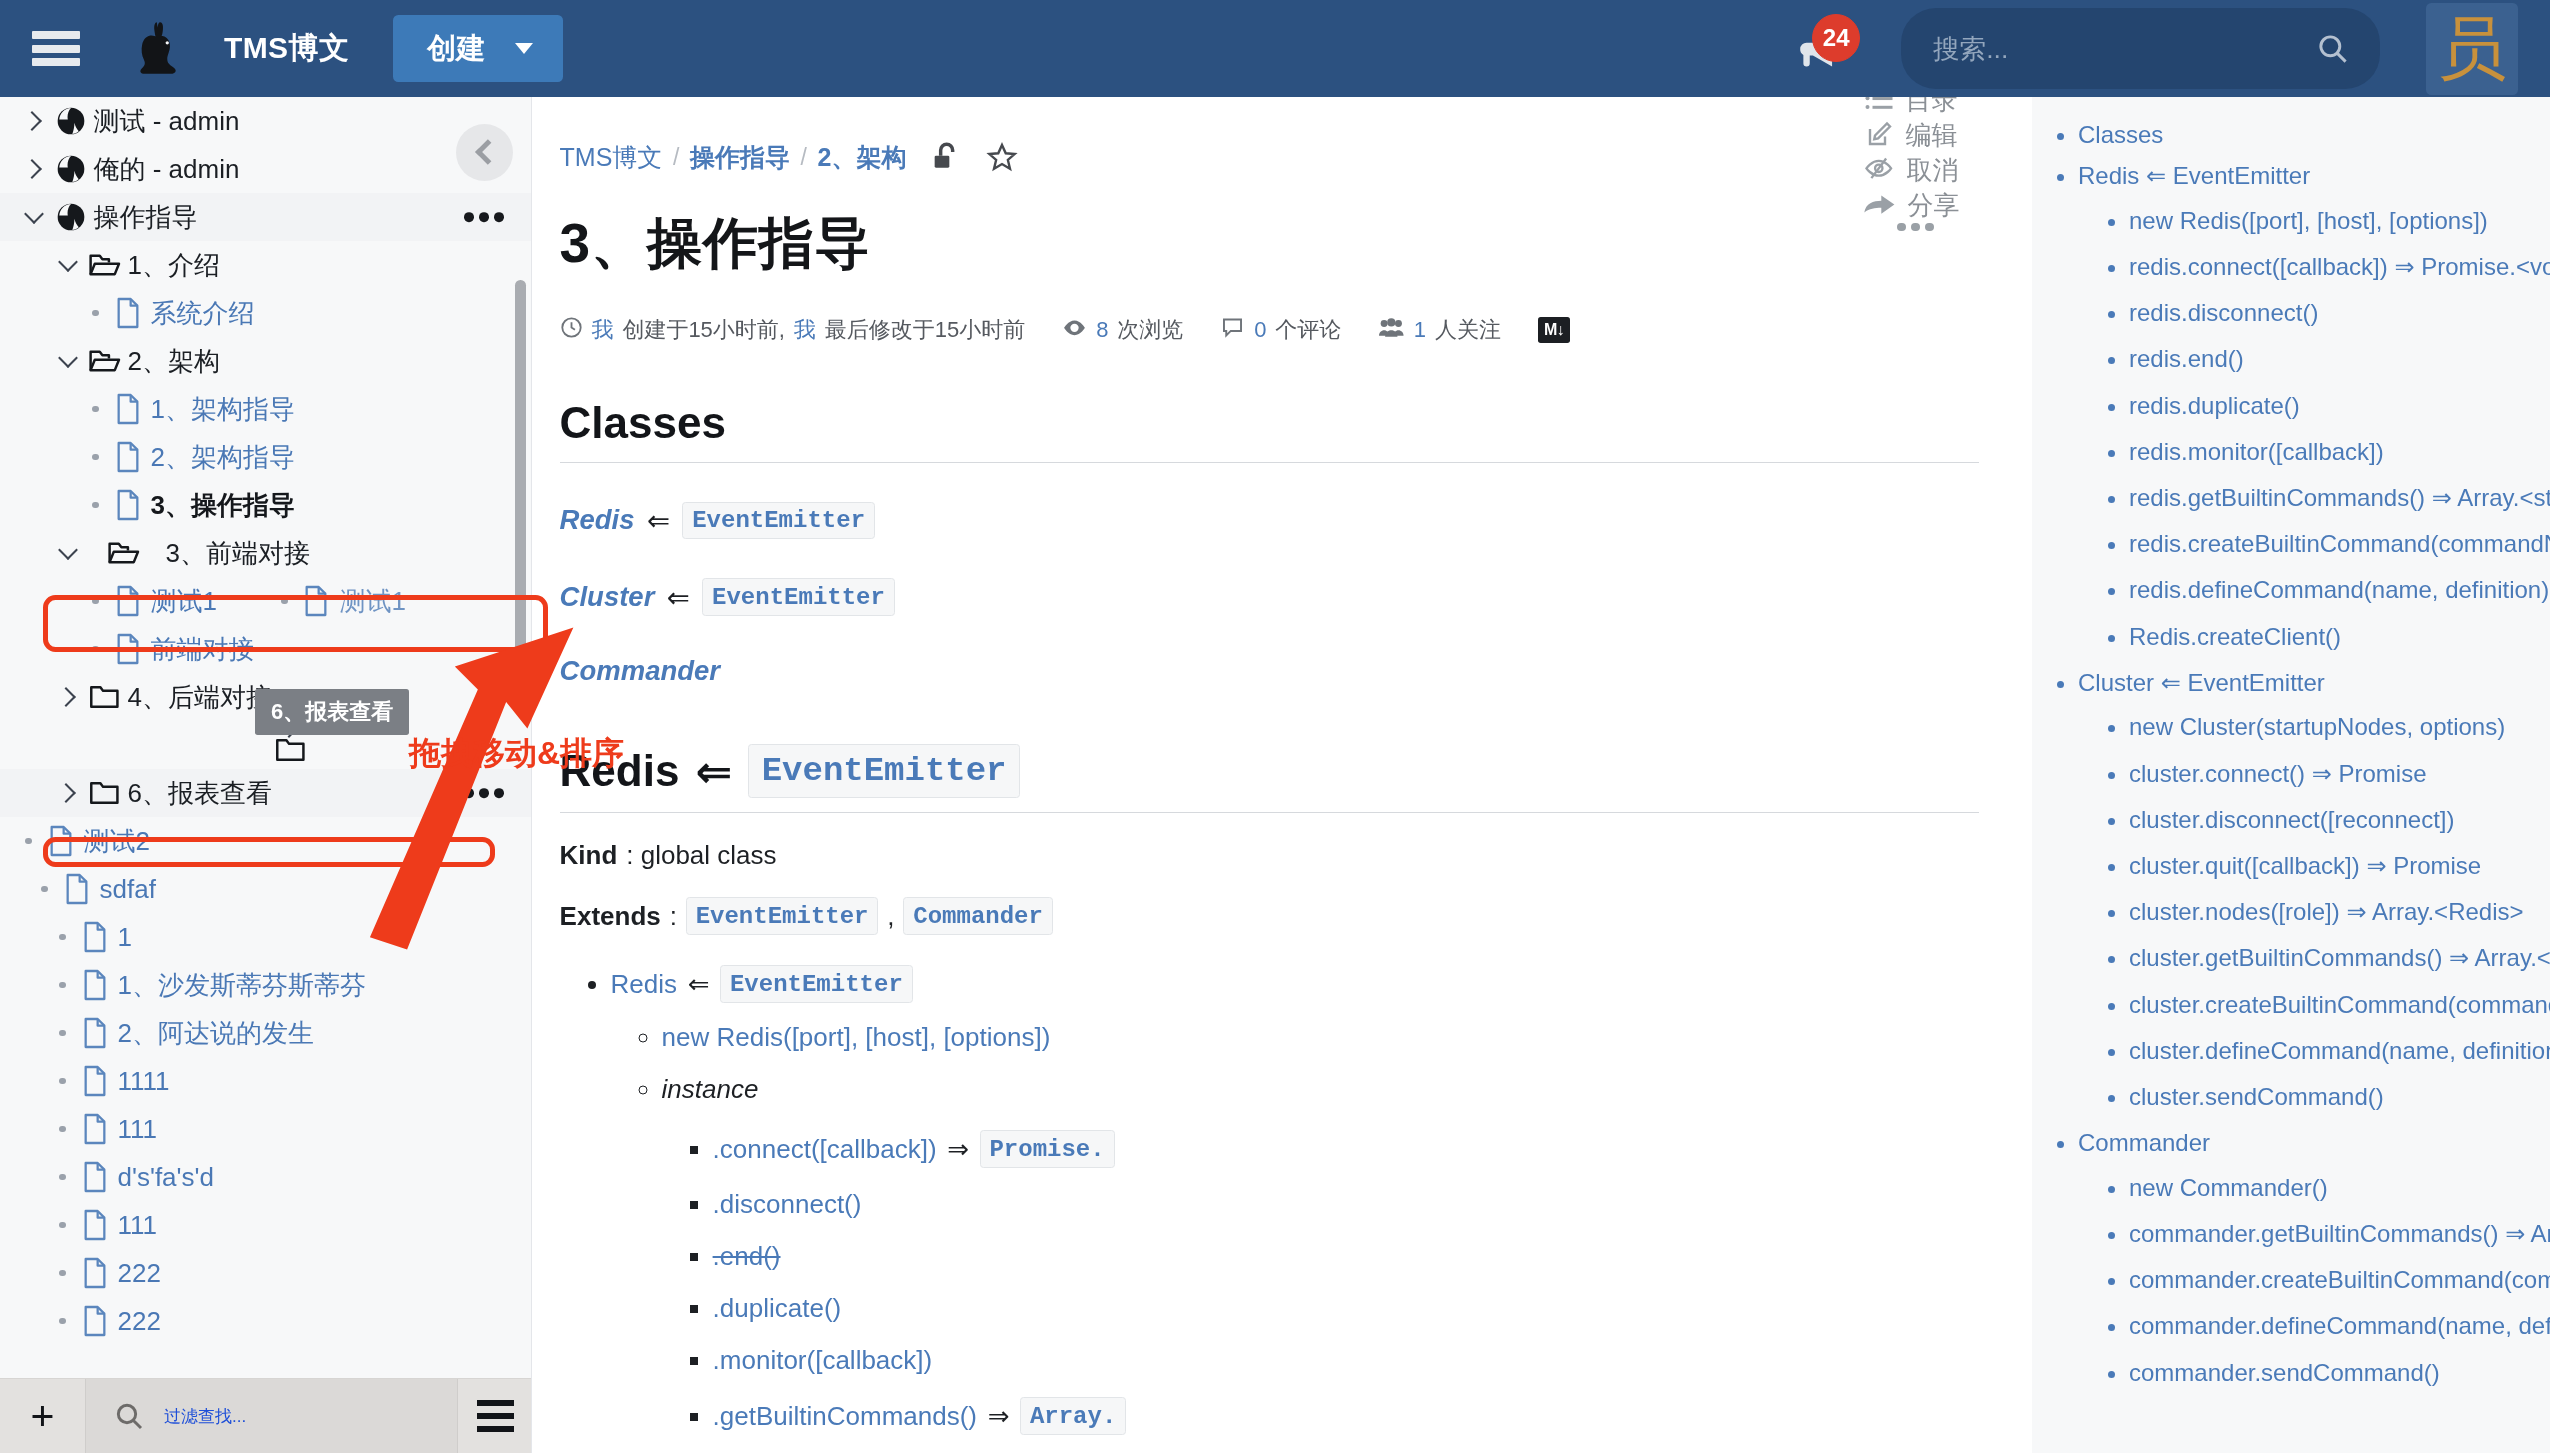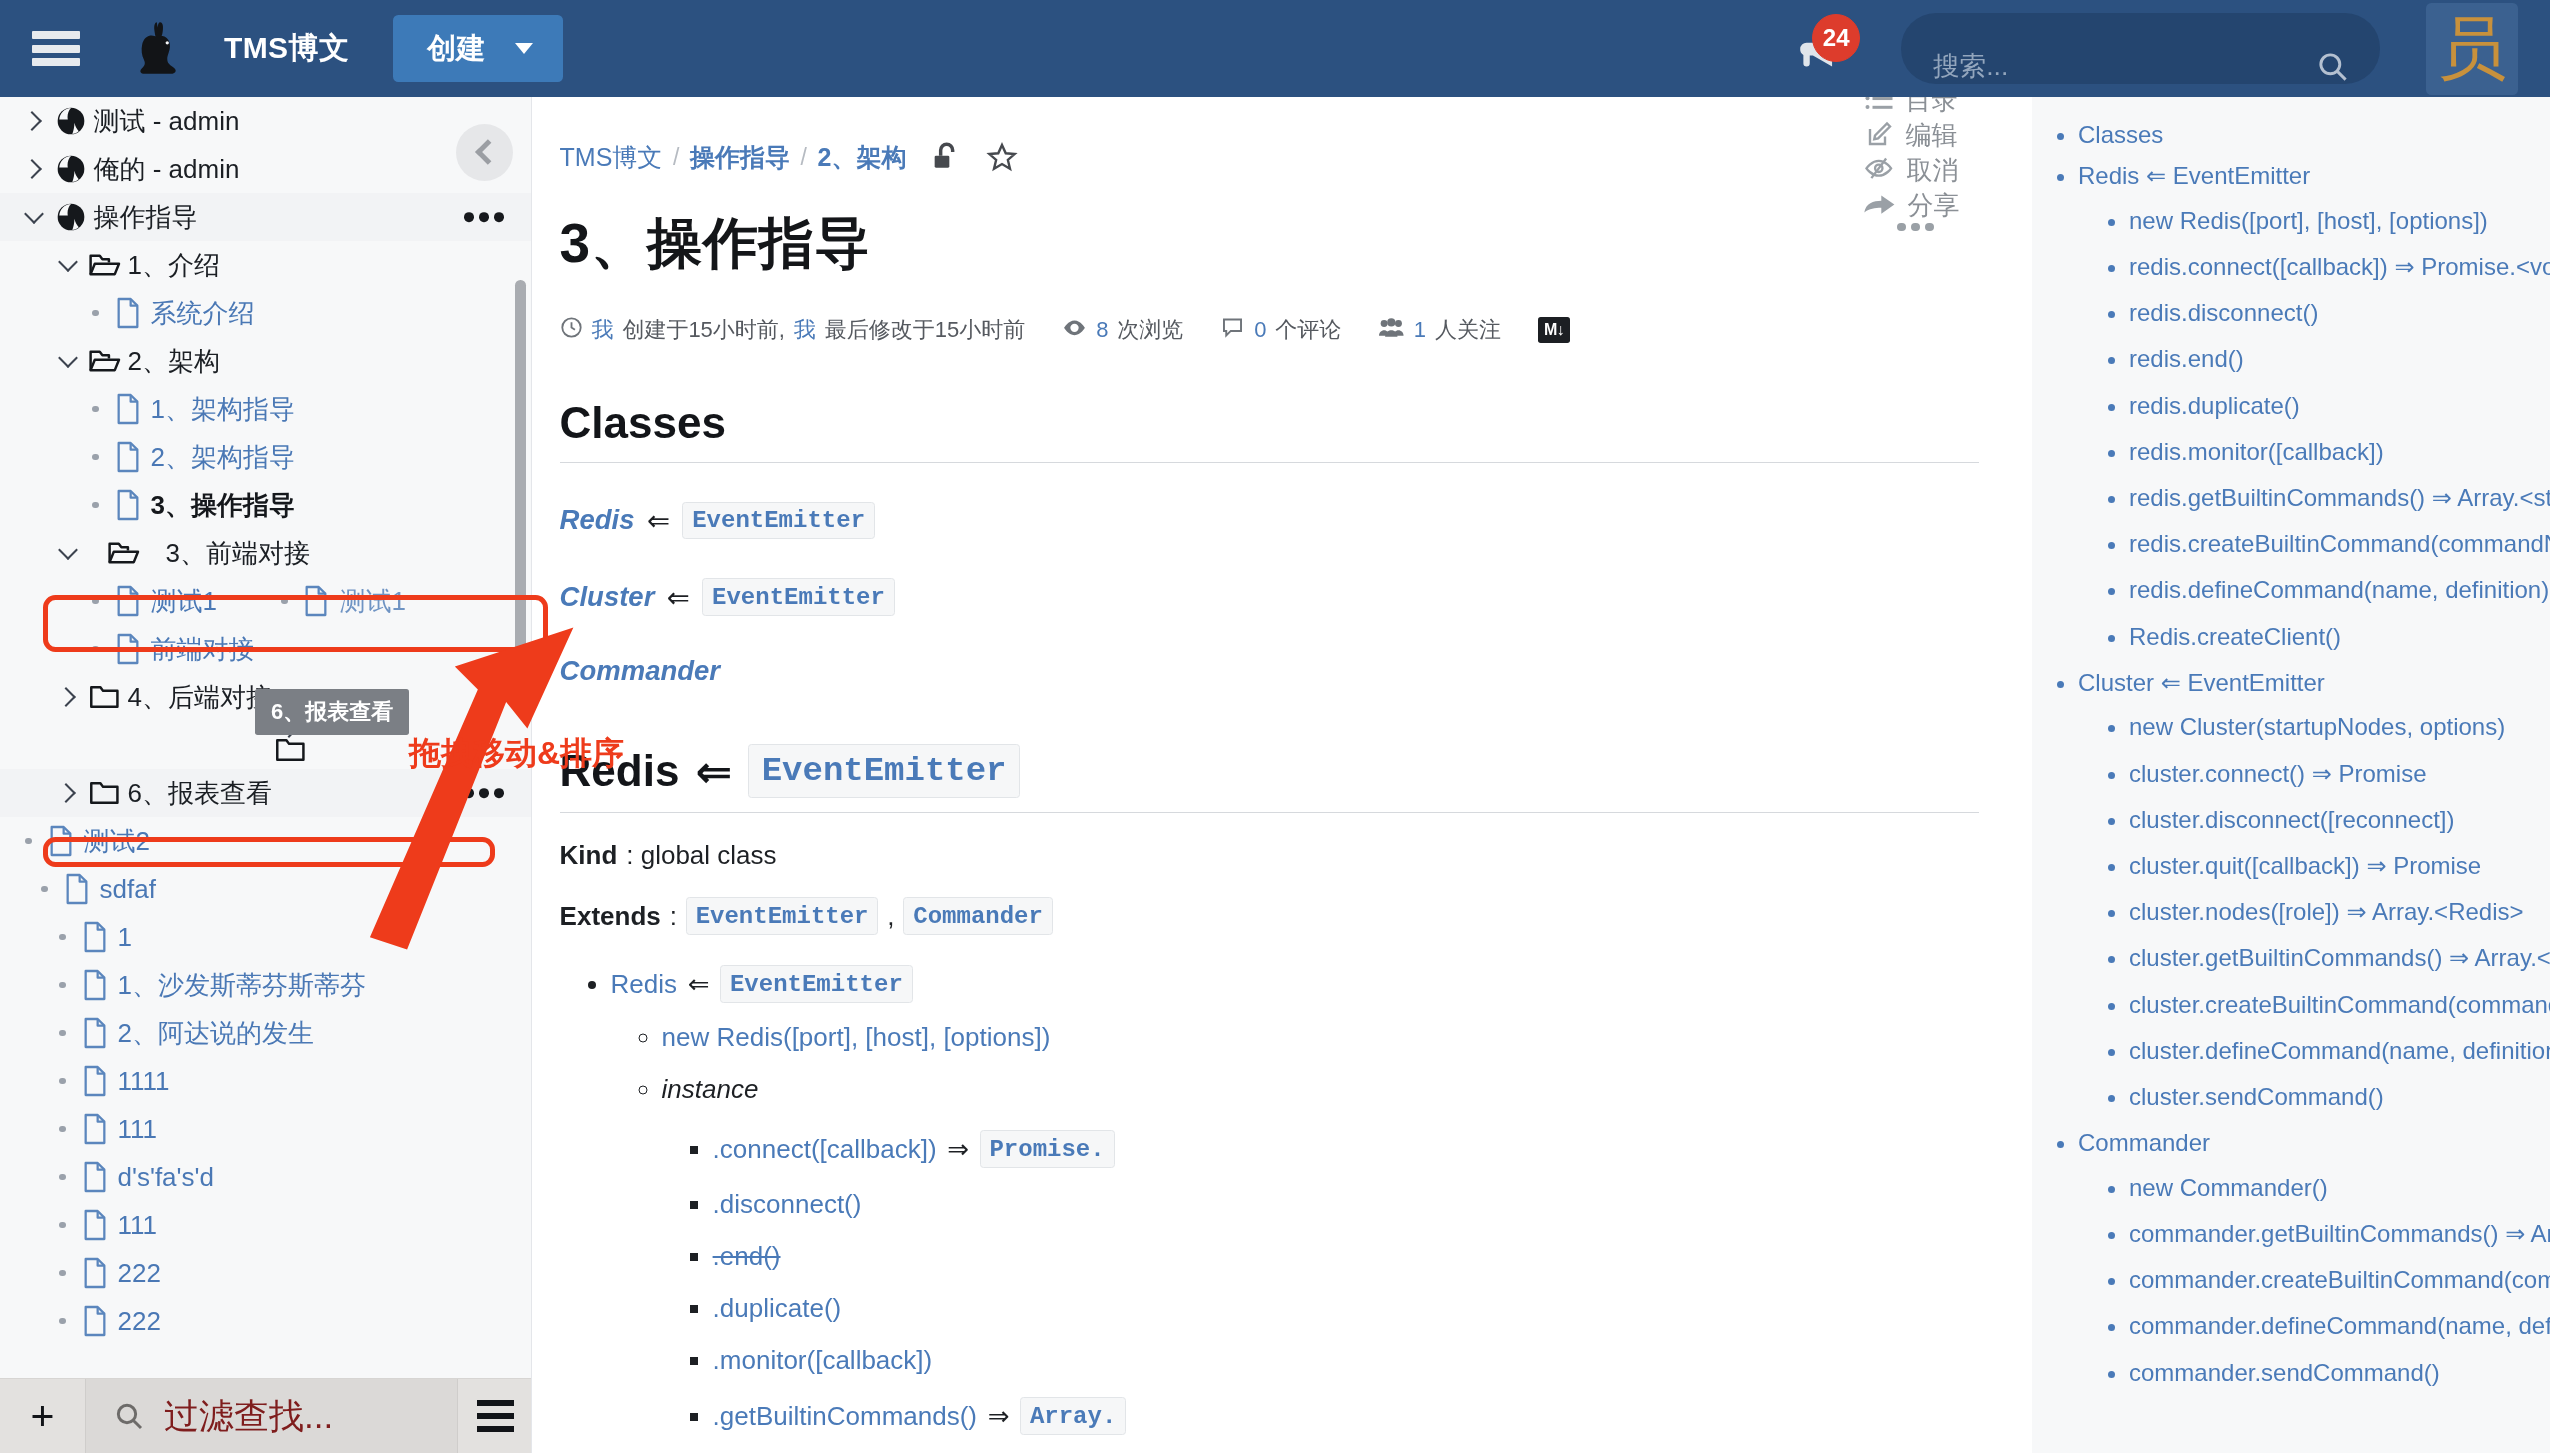--- a/index.html
+++ b/index.html
@@ -29,23 +29,23 @@
   .topbar-right { margin-left: auto; display: flex; align-items: center; padding-right: 0px; height: 97px; }
   .megaphone-wrap { position: relative; width: 80px; height: 62px; display:flex; align-items:center; justify-content:center; cursor: pointer; }
   .badge-count {
     position: absolute; top: -3.5px; right: 1.8px;
     min-width: 48px; height: 48px; border-radius: 24px;
     background: #dd3c2c; color: #fff; font-size: 24px; font-weight: bold;
     display: flex; align-items: center; justify-content: center;
     border: 1.8px solid #dd3c2c;
   }
   .search-box {
-    margin-left: 39px; width: 479px; height: 71px;
+    margin-left: 39px; width: 479px; height: 81px;
     background: #24456f; border-radius: 35px;
-    display: flex; align-items: flex-end; cursor: text;
+    display: flex; align-items: center; cursor: text;
   }
   .search-ph { color: #93a6bd; font-size: 26.6px; padding-left: 32px; flex: 1; }
   .search-ico { padding-right: 30px; display: flex; align-items: center; }
   .avatar-user {
     margin-left: 46px; margin-right: 32px;
     width: 92px; height: 92px; border-radius: 5.3px;
     background: #3b6190;
     display: flex; align-items: center; justify-content: center;
     color: #c8913c; font-size: 69px; line-height: 1; font-weight: 500;
     cursor: pointer;
@@ -97,21 +97,21 @@
 
   #sidebar-bottom {
     position: absolute; left: 0; bottom: 0; width: 532px; height: 75px;
     background: #e3e1df; display: flex; align-items: center;
     border-top: 0.9px solid #d7d5d3;
   }
   .plus-btn { width: 85px; height: 75px; display: flex; align-items: center; justify-content: center; cursor: pointer; }
   .plus-btn span { font-size: 41px; color: #121418; line-height: 1; font-weight: 500; }
   .filter-field { flex: 1; height: 75px; display: flex; align-items: center; background: #dbd9d7; border-left: 0.9px solid #cfcdcb; cursor: text; }
   .filter-ico { padding: 0 19.5px 0 26.6px; display: flex; align-items: center; }
-  .filter-ph { color: #7f1d1d; font-size: 35px; }
+  .filter-ph { color: #1d4ed8; font-size: 17px; }
   .list-toggle { width: 75px; height: 75px; display: flex; flex-direction: column; align-items: center; justify-content: center; gap: 7px; border-left: 0.9px solid #cfcdcb; cursor: pointer; }
   .list-toggle i { display: block; width: 37px; height: 6.2px; background: #121418; }
 
   
   #main {
     position: absolute; left: 533px; top: 97px; width: 1499px; height: 1356px;
     background: #ffffff; overflow: hidden;
   }
   .content-pad { padding: 37px 53px 0 26.6px; }
   .crumb-row { display: flex; align-items: center; height: 46px; }

